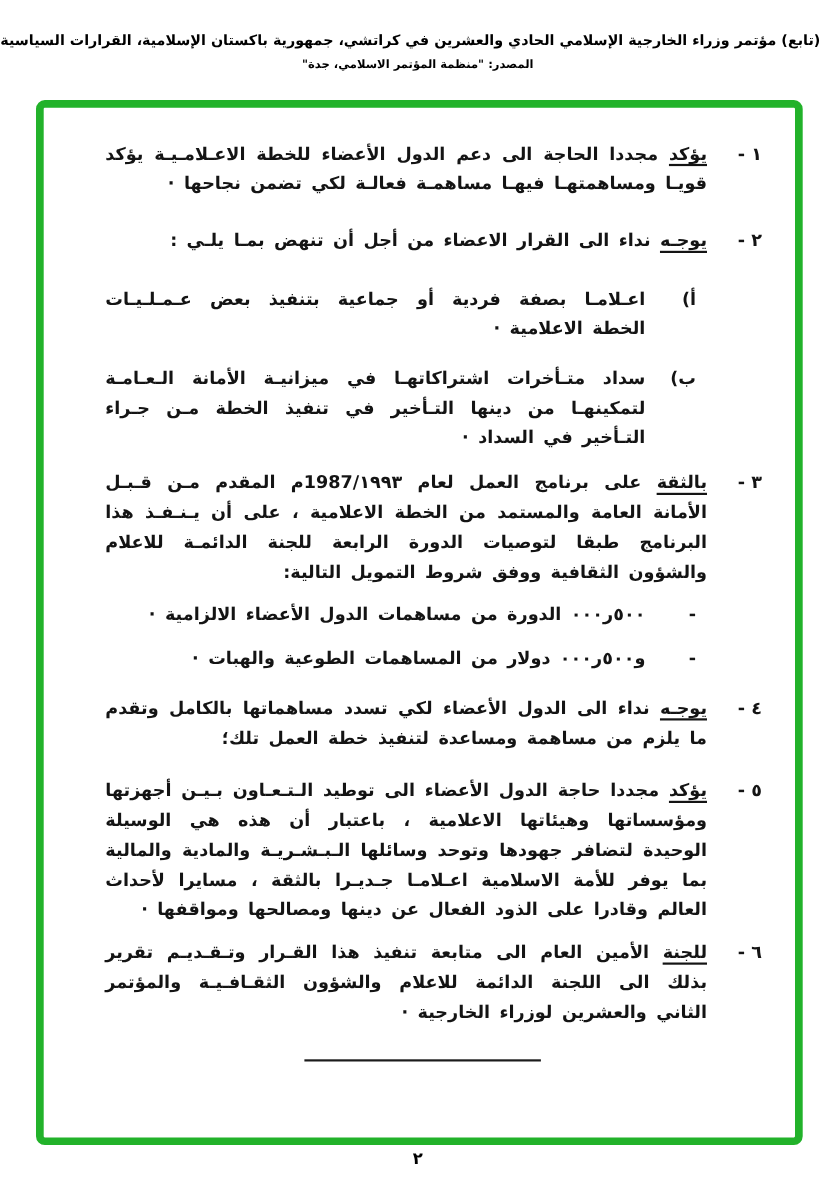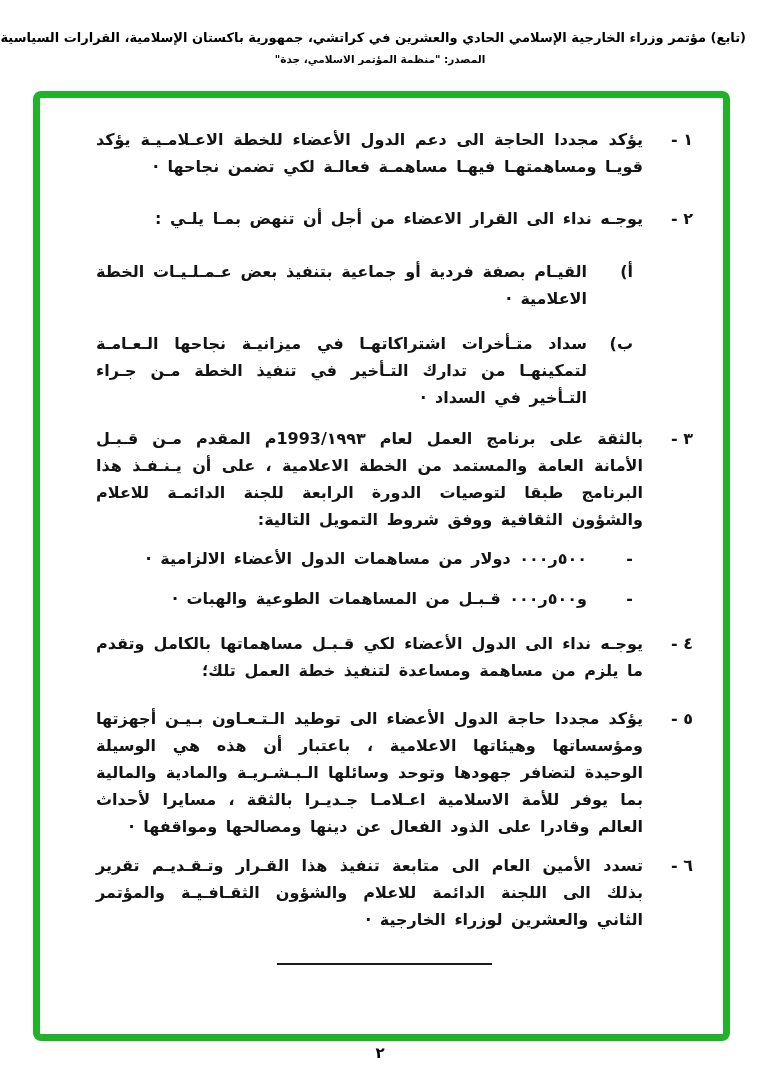--- a/index.html
+++ b/index.html
@@ -39,21 +39,21 @@
     font-size:16px; font-weight:bold; line-height:27px;
     text-align:right; padding-left:6px; white-space:nowrap;
   }
   .text {
     flex:1;
     font-size:16px; font-weight:bold;
     line-height:27px;
     text-align:justify;
     word-spacing:3px;
   }
-  .lead { text-underline-offset:4px; text-decoration-thickness:1.5px; }
+  .lead { text-decoration:underline; text-underline-offset:4px; text-decoration-thickness:1.5px; }
 
   .indent { margin-right:60px; }
   .indent .marker { flex:0 0 40px; }
 
   .mt-item1   { margin-top:0; }
   .mt-item2   { margin-top:25px; }
   .mt-subA    { margin-top:26px; }
   .mt-subB    { margin-top:18px; }
   .mt-item3   { margin-top:14px; }
   .mt-bullet1 { margin-top:12px; }
@@ -90,56 +90,56 @@
       <p class="text"><span class="lead">يؤكد</span> <span>مجددا الحاجة الى دعم الدول الأعضاء للخطة الاعـلامـيـة يؤكد قويـا ومساهمتهـا فيهـا مساهمـة فعالـة لكي تضمن نجاحها ·</span></p>
     </div>
 
     <div class="block mt-item2">
       <div class="marker">٢ -</div>
       <p class="text"><span class="lead">يوجـه</span> <span>نداء الى القرار الاعضاء من أجل أن تنهض بمـا يلـي :</span></p>
     </div>
 
     <div class="block indent mt-subA">
       <div class="marker">أ)</div>
-      <p class="text">القيـام بصفة فردية أو جماعية بتنفيذ بعض عـمـلـيـات الخطة الاعلامية ·</p>
+      <p class="text">اعـلامـا بصفة فردية أو جماعية بتنفيذ بعض عـمـلـيـات الخطة الاعلامية ·</p>
     </div>
 
     <div class="block indent mt-subB">
       <div class="marker">ب)</div>
-      <p class="text">سداد متـأخرات اشتراكاتهـا في ميزانيـة نجاحها الـعـامـة لتمكينهـا من تدارك التـأخير في تنفيذ الخطة مـن جـراء التـأخير في السداد ·</p>
+      <p class="text">سداد متـأخرات اشتراكاتهـا في ميزانيـة الأمانة الـعـامـة لتمكينهـا من دينها التـأخير في تنفيذ الخطة مـن جـراء التـأخير في السداد ·</p>
     </div>
 
     <div class="block mt-item3">
       <div class="marker">٣ -</div>
-      <p class="text"><span class="lead">بالثقة</span> <span>على برنامج العمل لعام 1993/١٩٩٣م المقدم مـن قـبـل الأمانة العامة والمستمد من الخطة الاعلامية ، على أن يـنـفـذ هذا البرنامج طبقا لتوصيات الدورة الرابعة للجنة الدائمـة للاعلام والشؤون الثقافية ووفق شروط التمويل التالية:</span></p>
+      <p class="text"><span class="lead">بالثقة</span> <span>على برنامج العمل لعام 1987/١٩٩٣م المقدم مـن قـبـل الأمانة العامة والمستمد من الخطة الاعلامية ، على أن يـنـفـذ هذا البرنامج طبقا لتوصيات الدورة الرابعة للجنة الدائمـة للاعلام والشؤون الثقافية ووفق شروط التمويل التالية:</span></p>
     </div>
 
     <div class="block indent mt-bullet1">
       <div class="marker">-</div>
-      <p class="text">٥٠٠ر٠٠٠ دولار من مساهمات الدول الأعضاء الالزامية ·</p>
+      <p class="text">٥٠٠ر٠٠٠ الدورة من مساهمات الدول الأعضاء الالزامية ·</p>
     </div>
 
     <div class="block indent mt-bullet2">
       <div class="marker">-</div>
-      <p class="text">و٥٠٠ر٠٠٠ قـبـل من المساهمات الطوعية والهبات ·</p>
+      <p class="text">و٥٠٠ر٠٠٠ دولار من المساهمات الطوعية والهبات ·</p>
     </div>
 
     <div class="block mt-item4">
       <div class="marker">٤ -</div>
-      <p class="text"><span class="lead">يوجـه</span> <span>نداء الى الدول الأعضاء لكي قـبـل مساهماتها بالكامل وتقدم ما يلزم من مساهمة ومساعدة لتنفيذ خطة العمل تلك؛</span></p>
+      <p class="text"><span class="lead">يوجـه</span> <span>نداء الى الدول الأعضاء لكي تسدد مساهماتها بالكامل وتقدم ما يلزم من مساهمة ومساعدة لتنفيذ خطة العمل تلك؛</span></p>
     </div>
 
     <div class="block mt-item5">
       <div class="marker">٥ -</div>
       <p class="text"><span class="lead">يؤكد</span> <span>مجددا حاجة الدول الأعضاء الى توطيد الـتـعـاون بـيـن أجهزتها ومؤسساتها وهيئاتها الاعلامية ، باعتبار أن هذه هي الوسيلة الوحيدة لتضافر جهودها وتوحد وسائلها الـبـشـريـة والمادية والمالية بما يوفر للأمة الاسلامية اعـلامـا جـديـرا بالثقة ، مسايرا لأحداث العالم وقادرا على الذود الفعال عن دينها ومصالحها ومواقفها ·</span></p>
     </div>
 
     <div class="block mt-item6">
       <div class="marker">٦ -</div>
-      <p class="text"><span class="lead">تسدد</span> <span>الأمين العام الى متابعة تنفيذ هذا القـرار وتـقـديـم تقرير بذلك الى اللجنة الدائمة للاعلام والشؤون الثقـافـيـة والمؤتمر الثاني والعشرين لوزراء الخارجية ·</span></p>
+      <p class="text"><span class="lead">للجنة</span> <span>الأمين العام الى متابعة تنفيذ هذا القـرار وتـقـديـم تقرير بذلك الى اللجنة الدائمة للاعلام والشؤون الثقـافـيـة والمؤتمر الثاني والعشرين لوزراء الخارجية ·</span></p>
     </div>
 
     <div class="divider"></div>
 
   </div>
 </div>
 
 <div class="pagenum">٢</div>
 
 </body></html>

